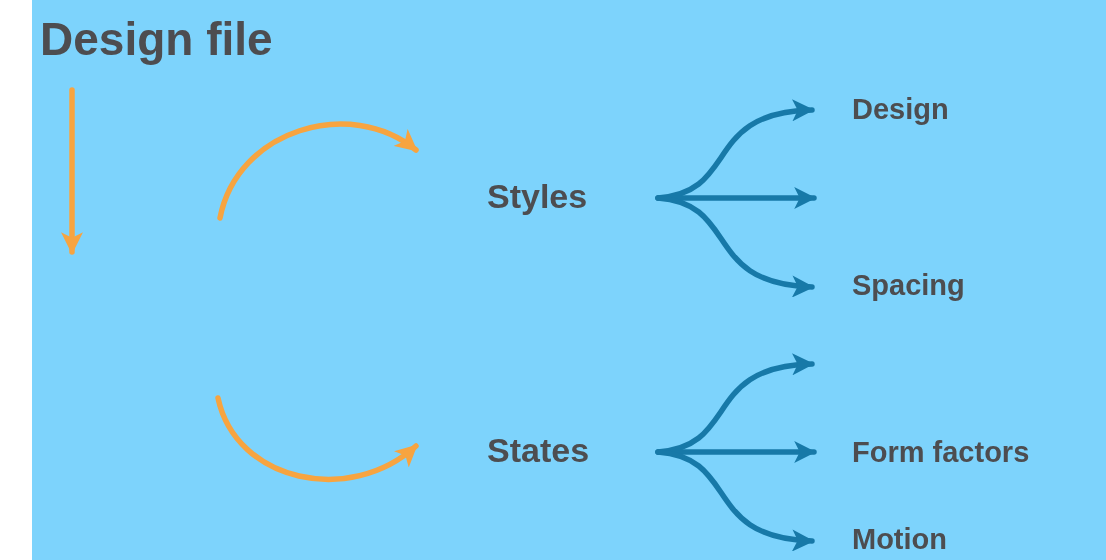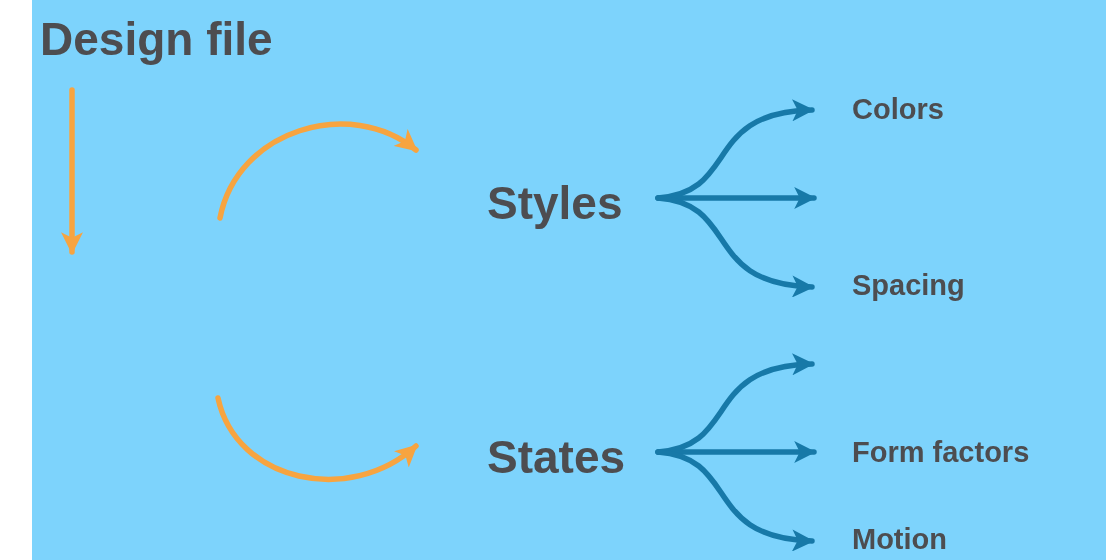--- a/index.html
+++ b/index.html
@@ -26,21 +26,21 @@
   .label{
     position:absolute;
     color:var(--text);
     font-weight:700;
     white-space:nowrap;
     line-height:1.1;
     user-select:none;
   }
   .label-root{left:8px;top:14px;font-size:46px;}
   .label-tokens{left:2px;top:293px;font-size:34px;}
-  .label-branch{font-size:46px;}
+  .label-branch{font-size:34px;}
   .label-styles{left:455px;top:178px;}
   .label-states{left:455px;top:432px;text-align:center;}
   .label-leaf{left:820px;font-size:29px;}
   .leaf-0{top:94px;}
   .leaf-1{top:182px;}
   .leaf-2{top:270px;}
   .leaf-3{top:349px;}
   .leaf-4{top:437px;}
   .leaf-5{top:524px;}
 </style>
@@ -74,19 +74,19 @@
     <path class="arrow arrow-blue" d="M 626 452 C 708 458, 670 538, 780 541" marker-end="url(#head-blue)"></path>
   </svg>
 
   <div class="label label-root">Design file</div>
 
 
   <div class="label label-branch label-styles">Styles</div>
 
   <div class="label label-branch label-states">States</div>
 
-  <div class="label label-leaf leaf-0">Colors</div>
+  <div class="label label-leaf leaf-0">Design</div>
   <div class="label label-leaf leaf-2">Spacing</div>
 
   <div class="label label-leaf leaf-4">Form factors</div>
   <div class="label label-leaf leaf-5">Motion</div>
 
 </div>
 
 </body></html>

